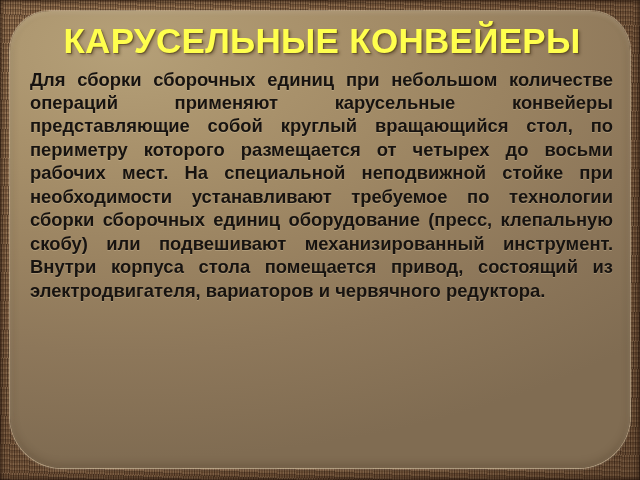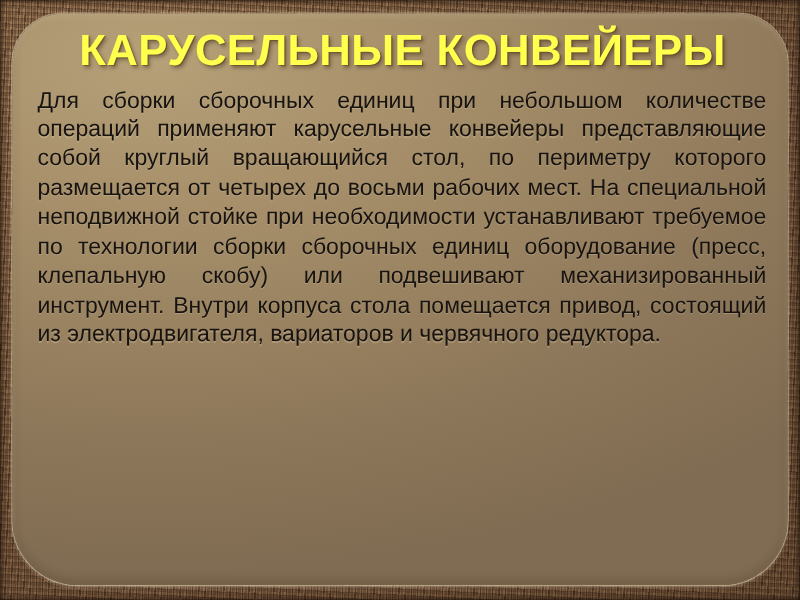--- a/index.html
+++ b/index.html
@@ -97,21 +97,21 @@
 
   
   .body-text {
     margin: 7px 0 0 0;
     padding: 0 7px 0 6px;
     text-align: justify;
     text-justify: inter-word;
     color: #171310;
     font-size: 18.4px;
     line-height: 1.275;
-    font-weight: 400;
+    font-weight: 700;
     text-shadow: 0 1px 0 rgba(225,208,174,0.30);
   }
   .body-text:last-child { text-align-last: left; }
 </style>
 </head>
 <body>
 
 <div class="slide">
   <div class="panel">
     <h1 class="title">КАРУСЕЛЬНЫЕ КОНВЕЙЕРЫ</h1>

